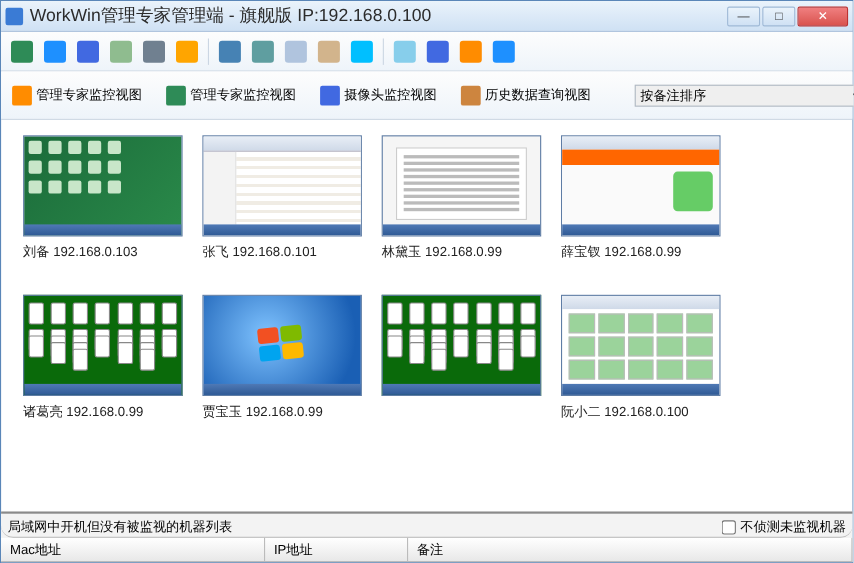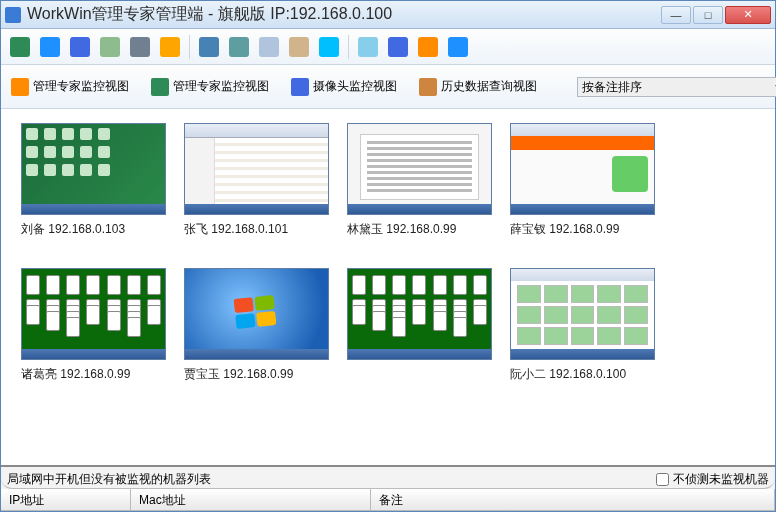--- a/index.html
+++ b/index.html
@@ -364,18 +364,18 @@
 
   <div class="bottom-panel">
     <div class="bp-header">
       <div class="title">局域网中开机但没有被监视的机器列表</div>
       <label class="chk">
         <input type="checkbox" style="">
         <span>不侦测未监视机器</span>
       </label>
     </div>
     <div class="bp-columns">
+      <div class="bp-col c2">Mac地址</div>
       <div class="bp-col c1">IP地址</div>
-      <div class="bp-col c2">Mac地址</div>
       <div class="bp-col c3">备注</div>
     </div>
   </div>
 </div>
 
 </body></html>

